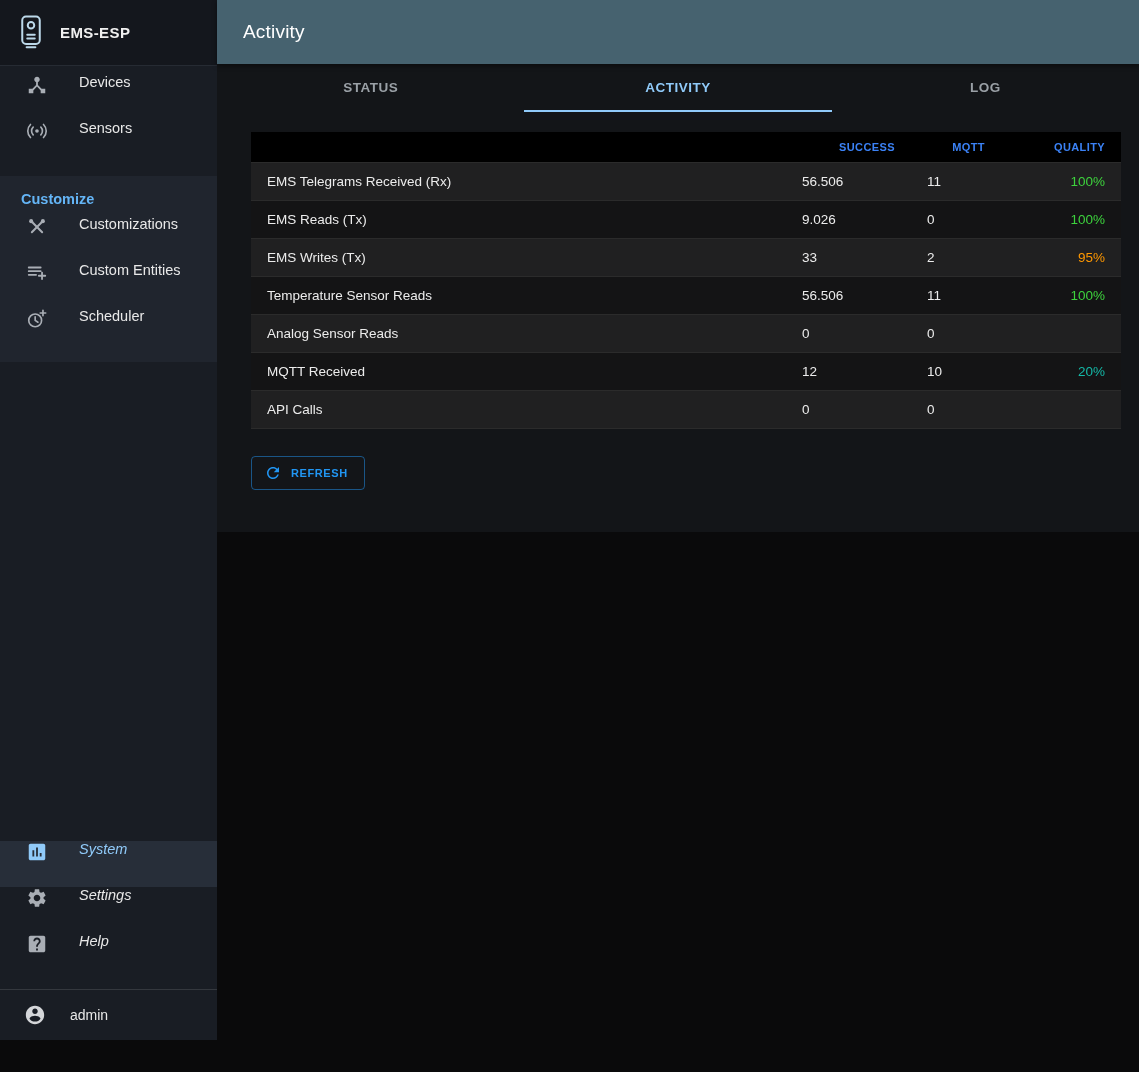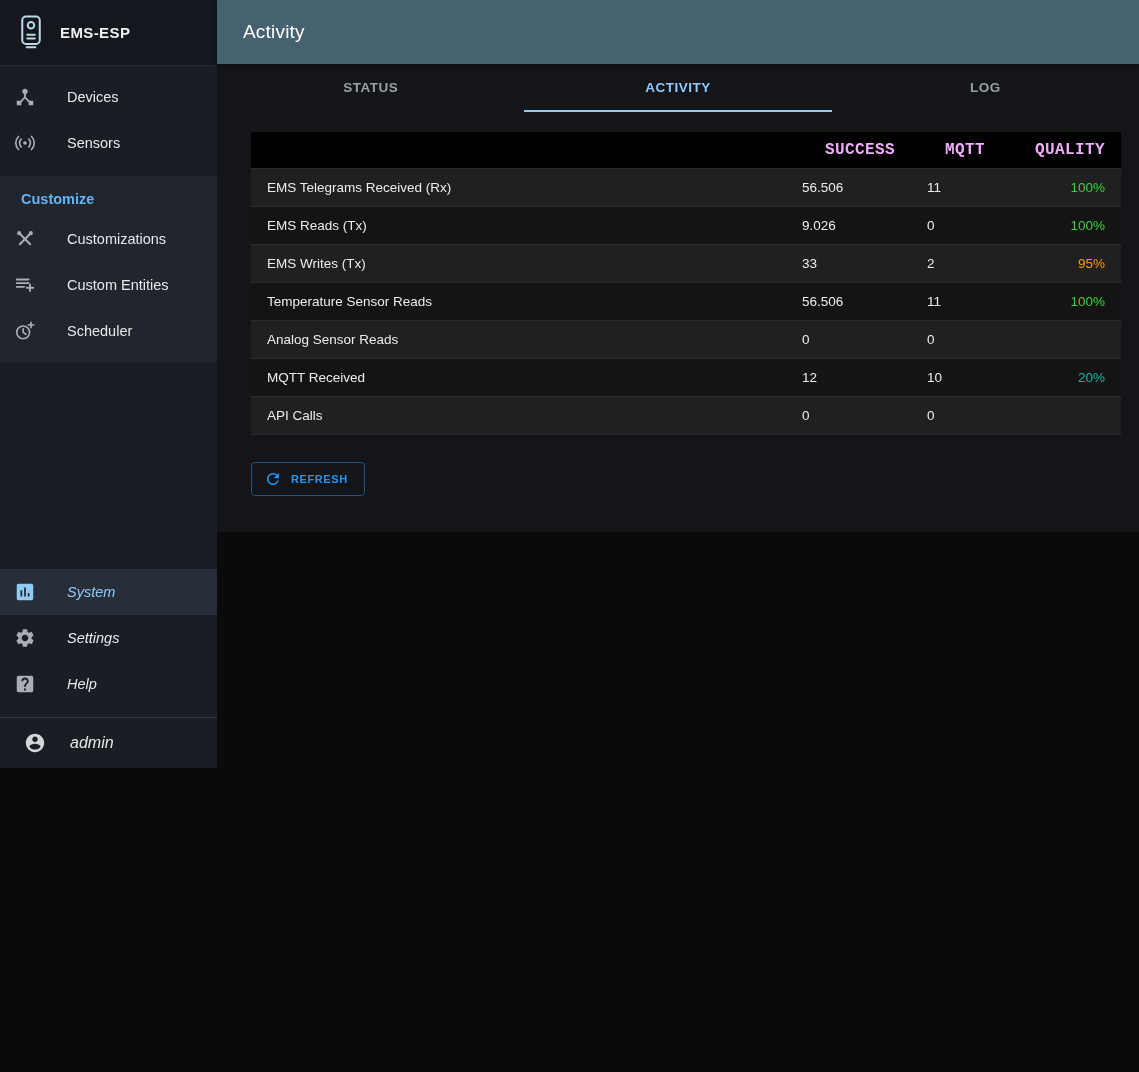--- a/index.html
+++ b/index.html
@@ -1,60 +1,60 @@
 <!DOCTYPE html>
 <html><head>
 <meta charset="utf-8">
 <style>
   html,body{margin:0;padding:0;width:1139px;height:1072px;overflow:hidden;
     background:#0a0a0b;font-family:"Liberation Sans",sans-serif;color:#fff;}
   *{box-sizing:border-box;}
 
   
-  .sidebar{position:absolute;left:0;top:0;width:217px;height:768px;
+  .sidebar{position:absolute;left:0;top:0;width:217px;height:1040px;
     background:#191d24;display:flex;flex-direction:column;}
   .sb-header{height:66px;display:flex;align-items:center;padding-left:16px;
     background:#14171d;border-bottom:1px solid #262b33;flex:0 0 auto;}
   .logo{width:30px;height:36px;margin-right:14px;color:#bcd9ea;display:flex;align-items:center;justify-content:center;}
   .brand{font-size:15px;font-weight:700;letter-spacing:.4px;color:#f0f0f0;}
   .sb-list{padding-top:8px;flex:0 0 auto;}
-  .sb-item{display:flex;align-items:center;height:46px;padding:0 12px 0 14px;cursor:pointer;}
+  .sb-item{display:flex;align-items:flex-start;height:46px;padding:0 12px 0 26px;cursor:pointer;}
   .sb-icon{width:22px;height:22px;margin-right:31px;color:#a9aeb5;display:flex;align-items:center;justify-content:center;flex:0 0 auto;}
   .sb-icon svg{width:22px;height:22px;display:block;}
   .sb-label{font-size:14.5px;color:#e8e8e8;white-space:nowrap;}
   .sb-section{background:#20252e;margin-top:10px;padding-bottom:8px;flex:0 0 auto;}
   .sb-section-header{padding:15px 16px 9px 21px;color:#64b5f6;font-size:14.5px;font-weight:700;}
   .sb-spacer{flex:1 1 auto;}
   .sb-item.active{background:#272e39;}
   .sb-item.active .sb-label,.sb-item.active .sb-icon{color:#90caf9;}
   .sb-bottom{flex:0 0 auto;padding-bottom:10px;font-style:italic;}
   .sb-divider{height:1px;background:rgba(255,255,255,.12);flex:0 0 auto;}
   .sb-user{height:50px;display:flex;align-items:center;padding-left:24px;cursor:pointer;flex:0 0 auto;}
   .sb-user .sb-icon{margin-right:24px;color:#d4d6d9;}
-  .sb-user .sb-label{font-size:16px;font-style:italic;}
+  .sb-user .sb-label{font-size:14px;}
 
   
   .appbar{position:absolute;left:217px;top:0;width:922px;height:64px;background:#46626f;
     display:flex;align-items:center;padding-left:26px;box-shadow:0 2px 5px rgba(0,0,0,.45);z-index:2;}
   .appbar-title{font-size:19px;font-weight:400;color:#fff;letter-spacing:.2px;}
 
   
   .content{position:absolute;left:217px;top:64px;width:922px;height:814px;background:#0a0a0b;}
   .paper{background:#131518;height:468px;}
 
   .tabs{display:flex;height:48px;}
   .tab{flex:1 1 0;display:flex;align-items:center;justify-content:center;
     text-transform:uppercase;font-size:13.5px;font-weight:600;letter-spacing:.5px;
     color:#9aa0a6;cursor:pointer;border-bottom:2px solid transparent;}
   .tab.active{color:#90caf9;border-bottom-color:#90caf9;}
 
   table.activity{border-collapse:collapse;margin:20px 18px 0 34px;width:870px;font-size:13.5px;}
   table.activity thead tr{background:#000;}
-  table.activity th{color:#f0abfc;font-size:16px;font-weight:700;letter-spacing:.4px;
-    padding:9px 16px;text-align:right;white-space:nowrap;font-family:Liberation Mono, monospace;}
+  table.activity th{color:#3b82f6;font-size:11px;font-weight:700;letter-spacing:.4px;
+    padding:9px 16px;text-align:right;white-space:nowrap;}
   table.activity th.col-name{text-align:left;}
   table.activity td{padding:11px 16px;border-top:1px solid #2b2b2b;color:#ececec;}
   table.activity tbody tr:nth-child(odd){background:#202021;}
   table.activity tbody tr:nth-child(even){background:#141415;}
   table.activity tbody tr:last-child{border-bottom:1px solid #2b2b2b;}
   td.num{text-align:left;}
   td.quality{text-align:right;font-weight:400;}
   .quality-val[data-status="good"]{color:#3dd33d;}
   .quality-val[data-status="warn"]{color:#ff9800;}
   .quality-val[data-status="bad"]{color:#14b8a6;}

